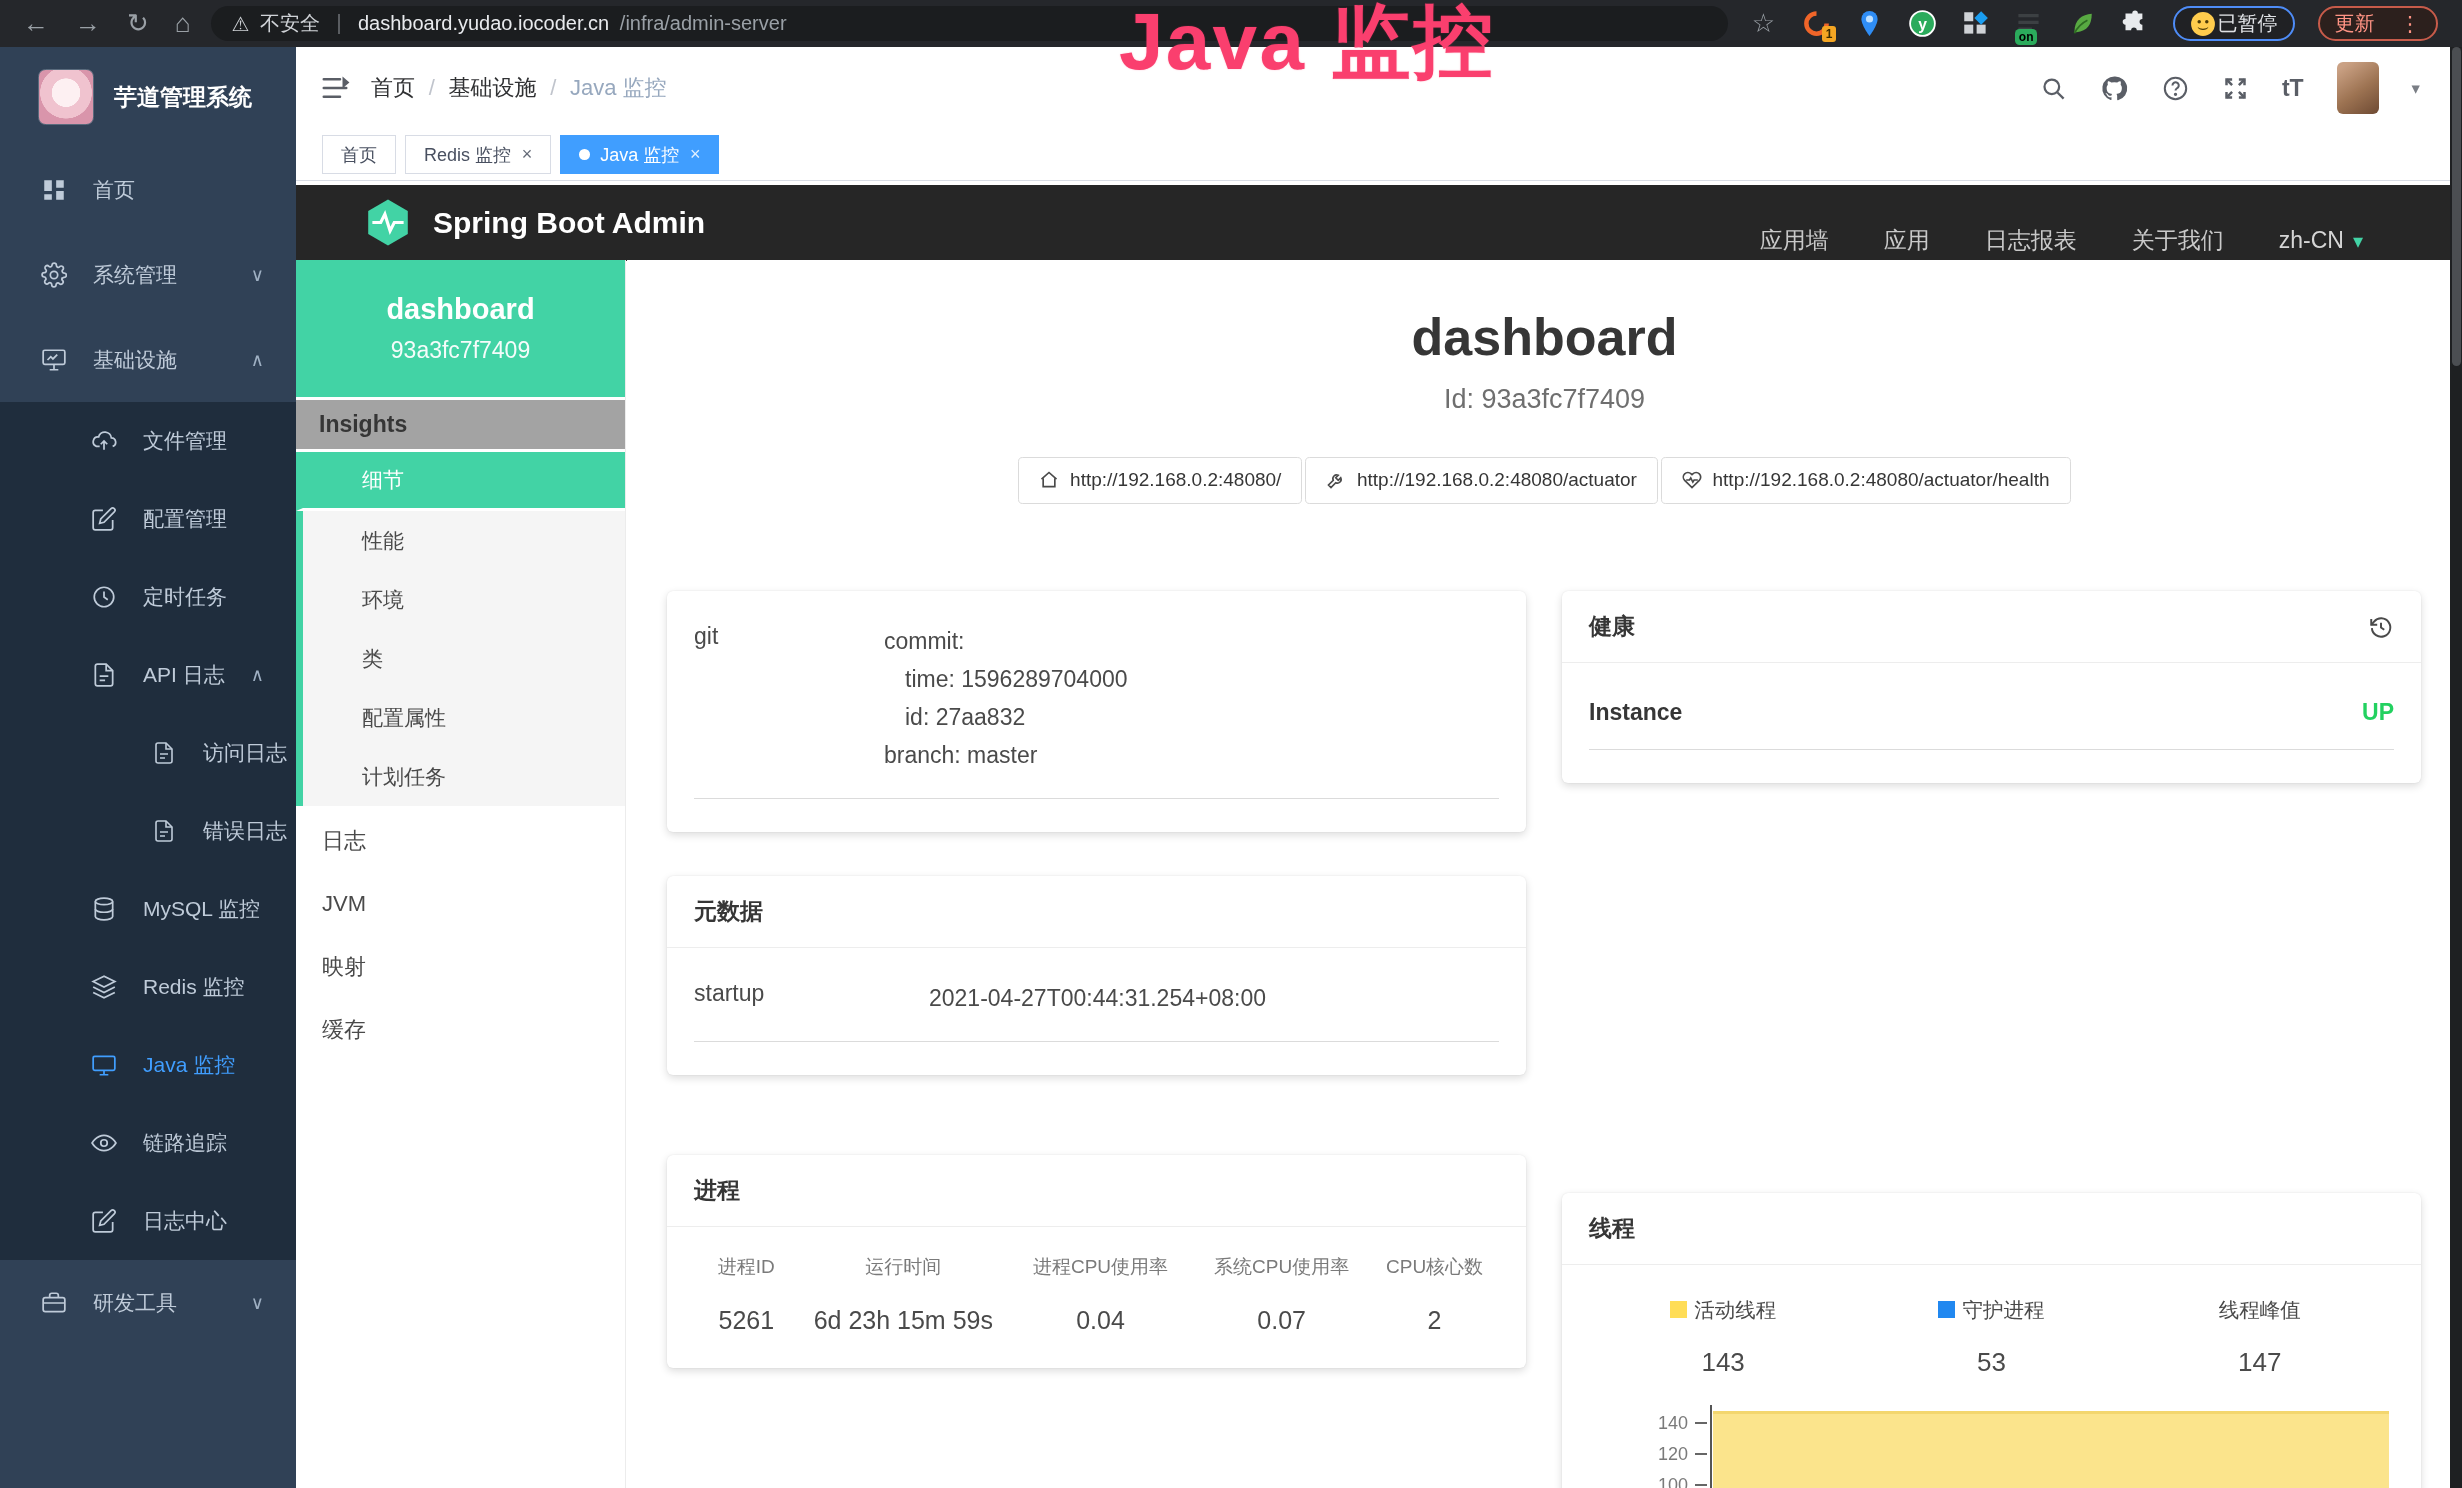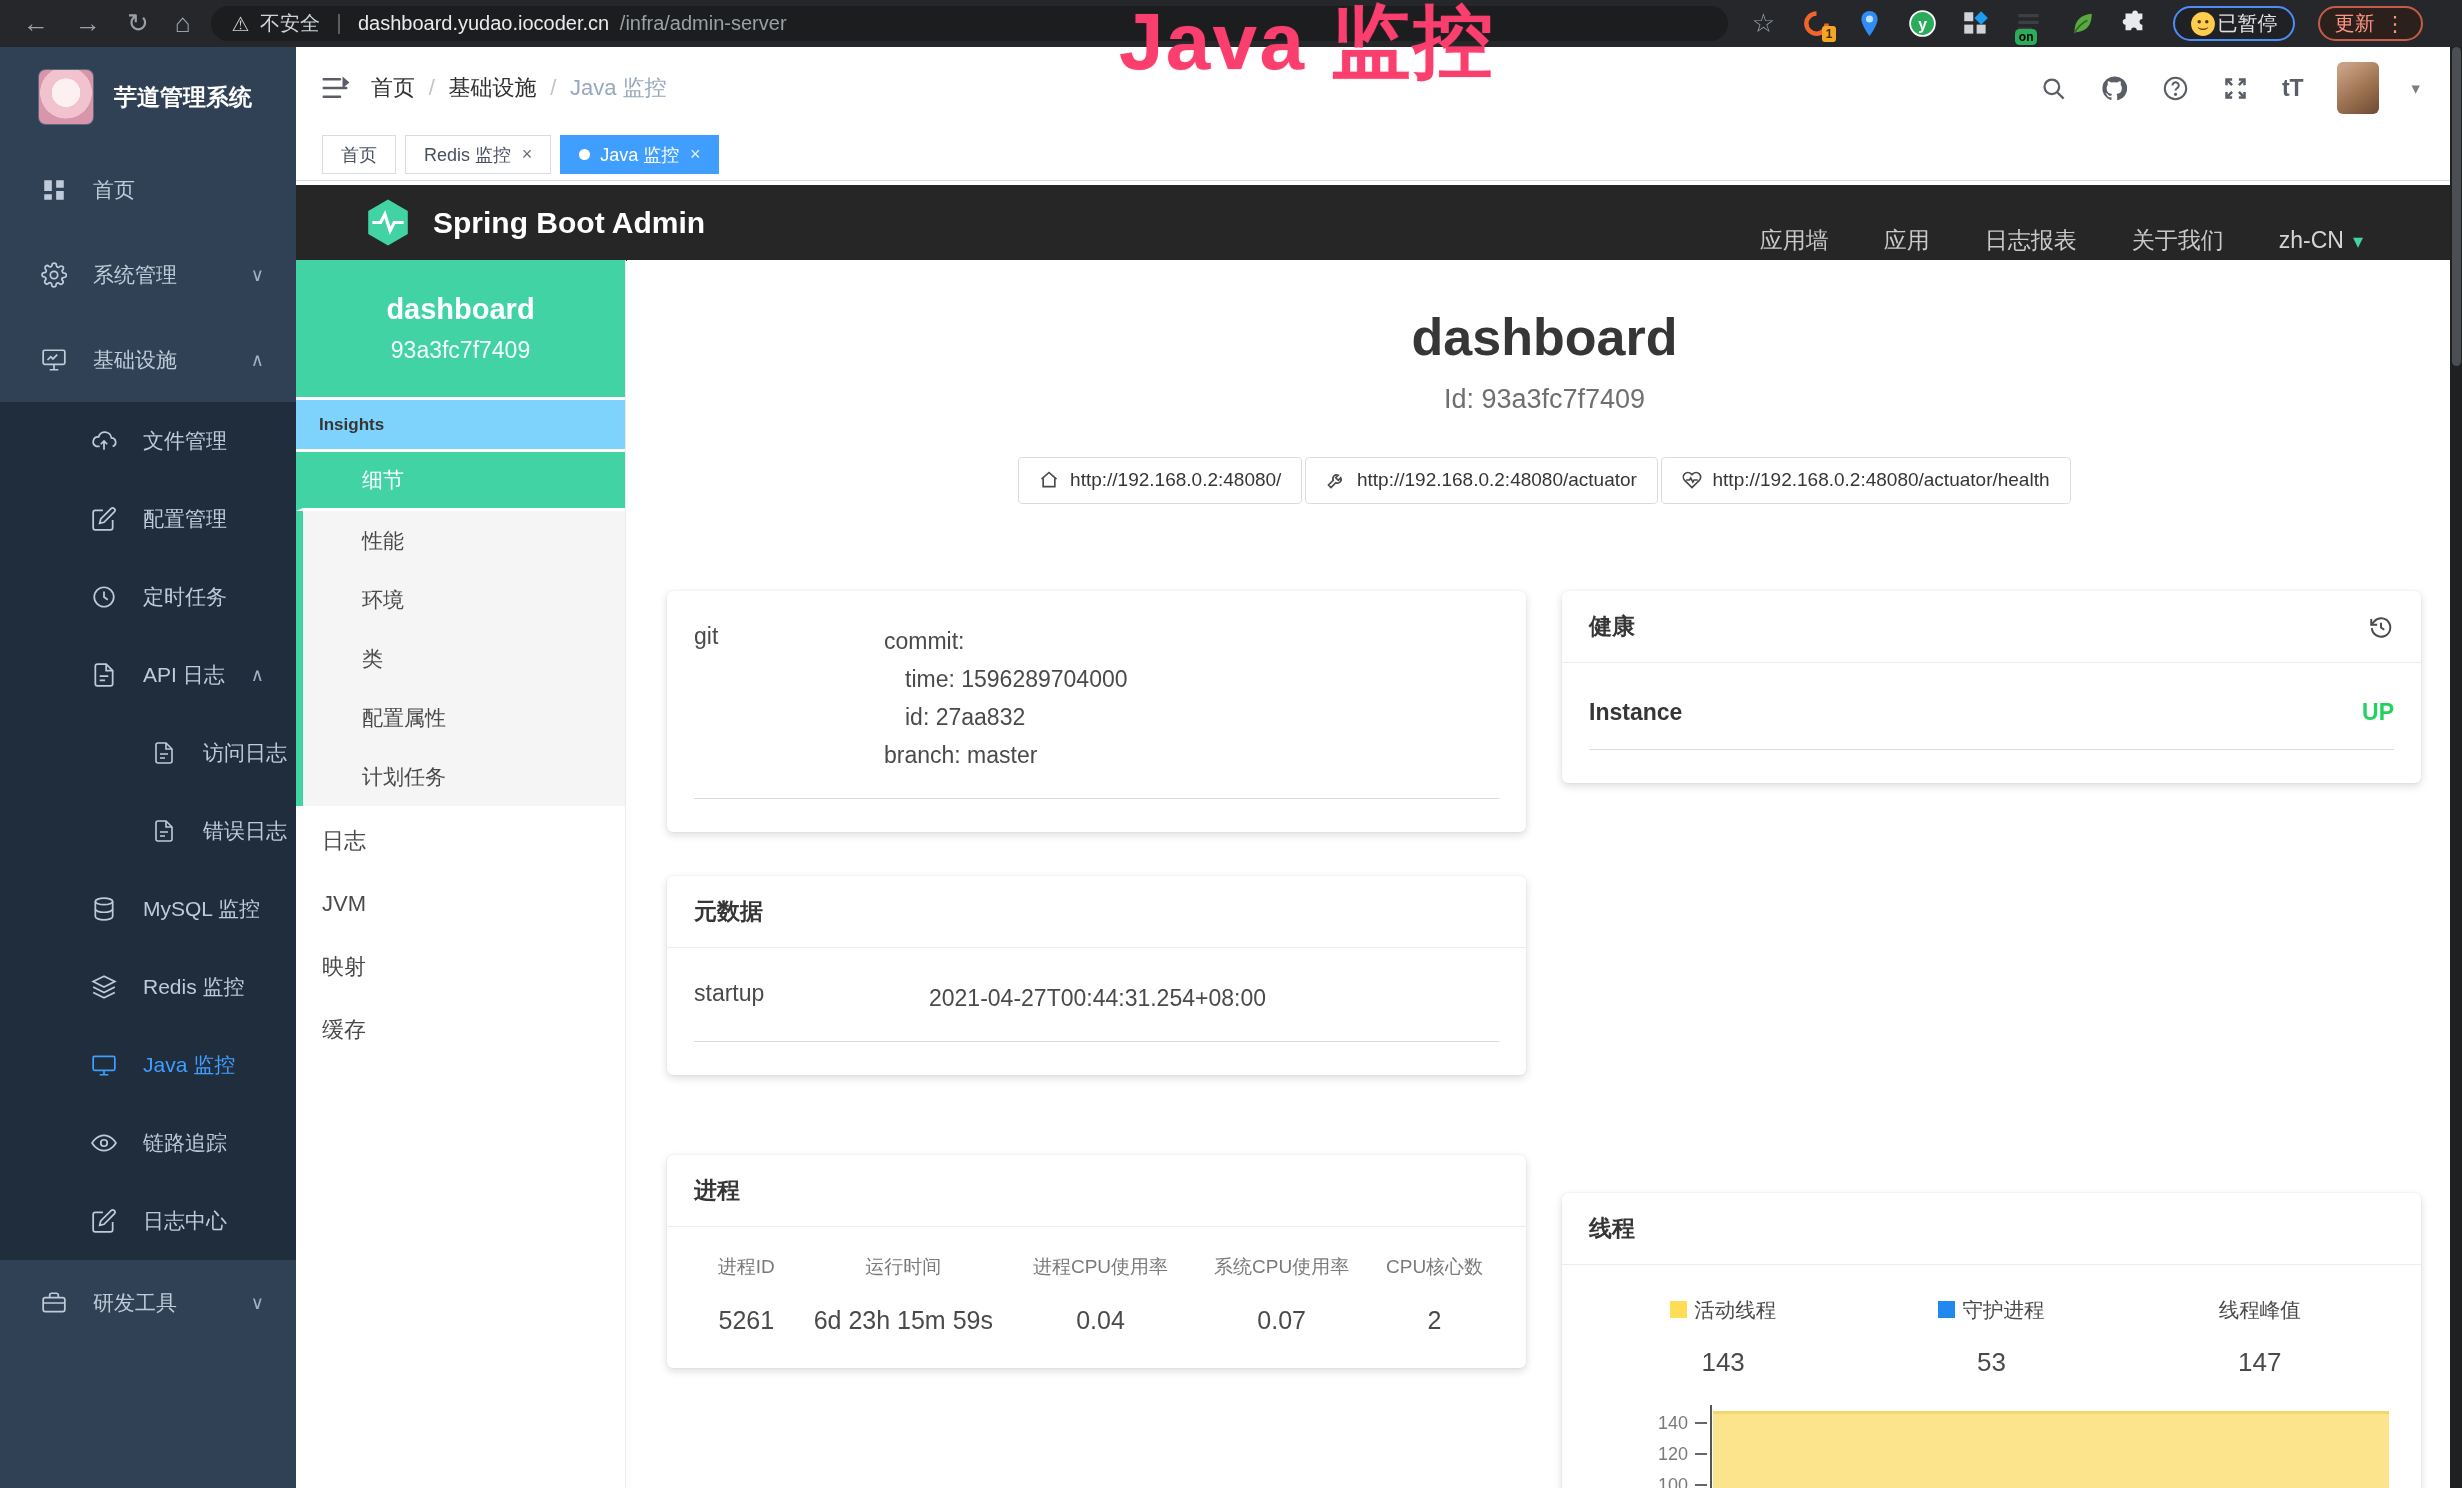--- a/index.html
+++ b/index.html
@@ -22,21 +22,21 @@
   .url-path { color:#9aa0a6; }
   .ext-row { display:flex; align-items:center; gap:23px; margin-left:21px; }
   .ext { width:30px; height:30px; position:relative; display:flex; align-items:center; justify-content:center; cursor:pointer; }
   .star { color:#9aa0a6; font-size:26px; }
   .badge { position:absolute; font-size:12px; font-weight:bold; border-radius:3px; padding:0.8px 3.8px; }
   .badge.count { right:-4.6px; bottom:-3px; background:#f5a623; color:#3a2b00; }
   .badge.on { left:1.5px; bottom:-6px; background:#2bab5c; color:#000000; border-radius:4.6px; }
   .pill { height:35px; border-radius:20px; display:flex; align-items:center; gap:2px;
           padding:0 15px; font-size:20px; cursor:pointer; }
   .pill.paused { border:2.3px solid #4e8cf7; background:#202124; color:#dfe1e5; }
-  .pill.update { border:2.3px solid #c75b4a; background:#2c201d; color:#ff9384; gap:10px; }
+  .pill.update { border:2.3px solid #c75b4a; background:#2c201d; color:#ff9384; gap:25px; }
   .vdots { color:#ff9384; font-size:21px; letter-spacing:0; line-height:9px; }
 
   
   #annotation { position:absolute; left:1119px; top:-10.6px; z-index:60;
                 font-size:80px; font-weight:bold; letter-spacing:2.3px; color:#fa3f6e;
                 text-shadow:0 0 1.5px rgba(250,63,110,.4); white-space:nowrap; }
 
   
   #app-sidebar { position:absolute; left:0; top:47px; width:296px; bottom:0;
                  background:#304156; color:#bfcbd9; z-index:10; }
@@ -88,22 +88,22 @@
   .sba-nav .nav-item { cursor:pointer; }
   .locale { display:flex; align-items:center; gap:9px; cursor:pointer; color:#d5d5d5; }
   .locale .caret { color:#42d3a5; font-size:20px; }
 
   #sba-sidebar { position:absolute; left:0; top:80px; width:330px; bottom:0; background:#fff;
                  border-right:1.5px solid #ececec; }
   .inst-block { height:137px; background:#42d3a5; color:#fff; text-align:center;
                 display:flex; flex-direction:column; justify-content:center; gap:10.6px; cursor:pointer; }
   .inst-name { font-size:29px; font-weight:bold; }
   .inst-id { font-size:23px; opacity:.95; }
-  .sect-label { height:55px; background:#7dd3fc; display:flex; align-items:center; padding-left:23px;
-                font-size:17px; font-weight:bold; color:#363636; border-top:3px solid #fff; border-bottom:3px solid #fff; }
+  .sect-label { height:55px; background:#a3a3a3; display:flex; align-items:center; padding-left:23px;
+                font-size:23px; font-weight:bold; color:#363636; border-top:3px solid #fff; border-bottom:3px solid #fff; }
   .insight-item { height:59px; background:#f5f5f5; border-left:7.6px solid #42d3a5;
                   display:flex; align-items:center; padding-left:59px; font-size:21px; color:#4a4a4a; cursor:pointer; }
   .insight-item.active { background:#42d3a5; color:#fff; border-bottom:3px solid #fff; }
   .insight-group { border-bottom:3px solid #fff; }
   .side-item { height:63px; display:flex; align-items:center; padding-left:26px; font-size:22px; color:#4a4a4a; cursor:pointer; }
 
   #sba-main { position:absolute; left:331px; right:0; top:80px; bottom:0; background:#fff; overflow:hidden; }
   .hero { text-align:center; }
   .hero-title { margin-top:47px; font-size:52px; font-weight:bold; color:#363636; }
   .hero-id { margin-top:16.7px; font-size:27px; color:#6f6f6f; }

